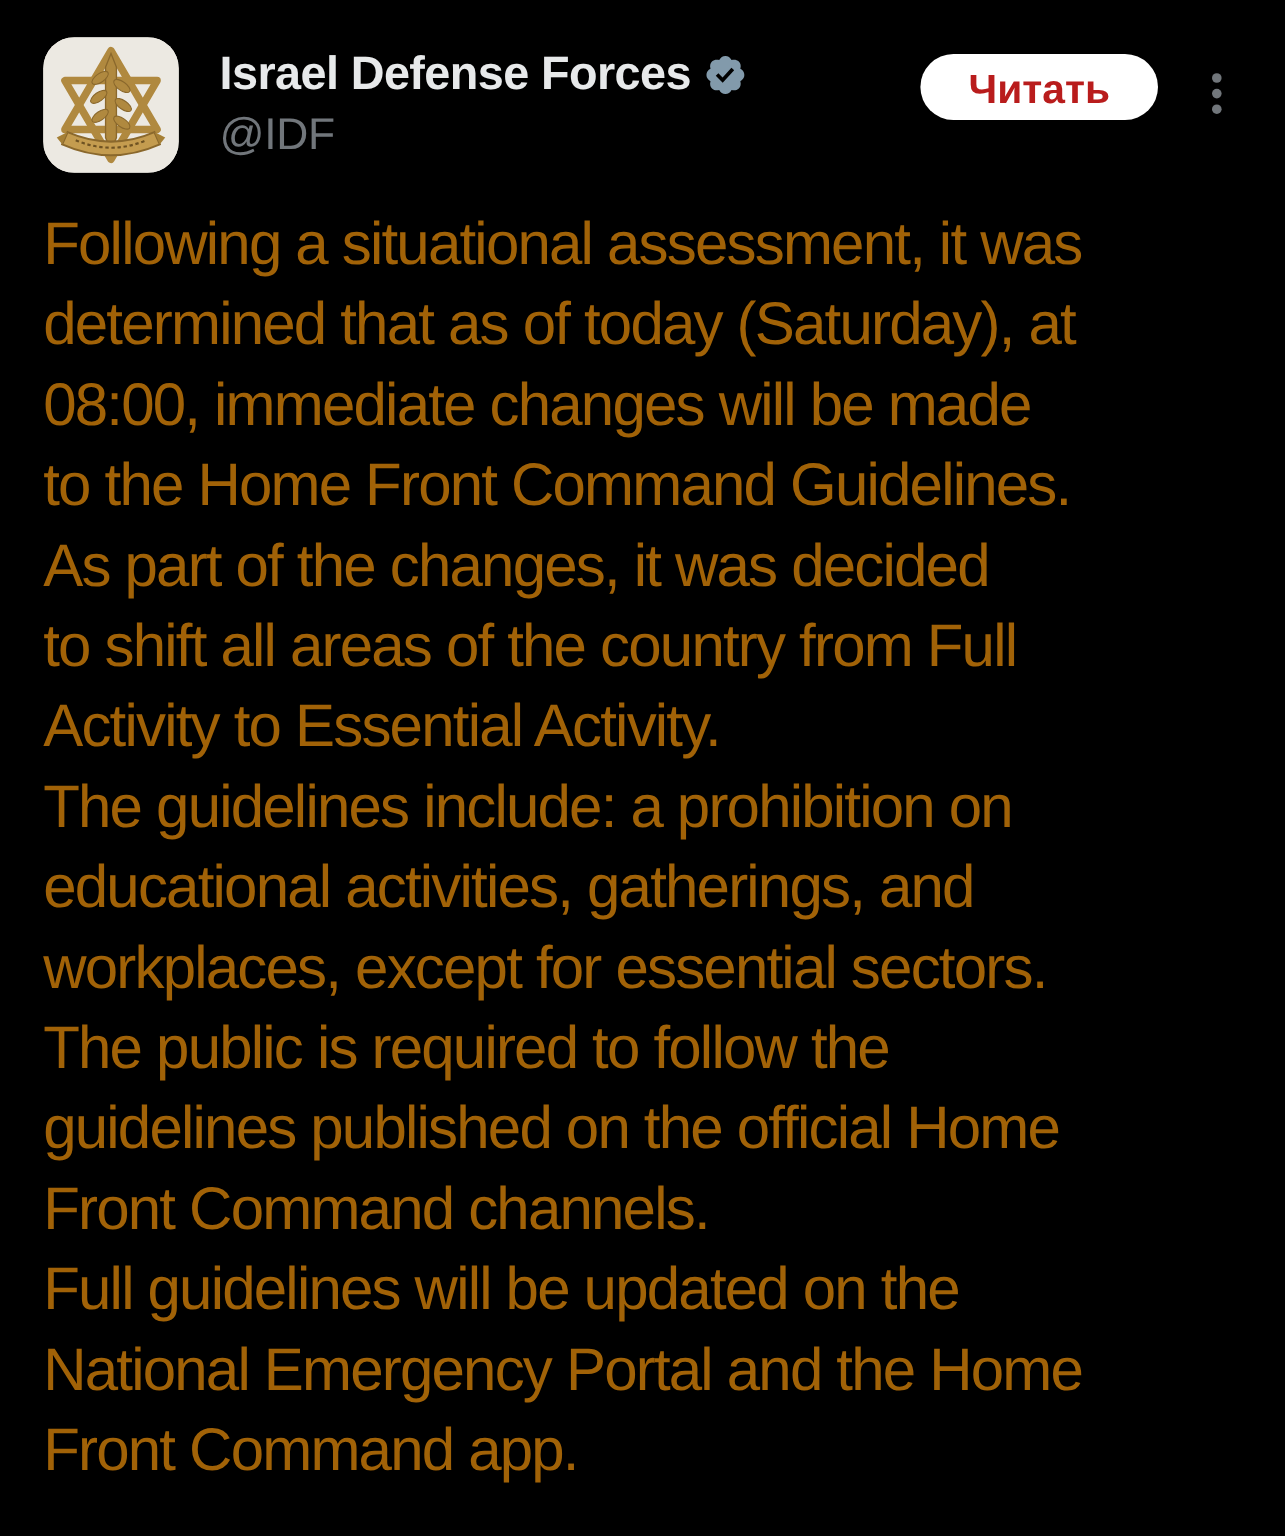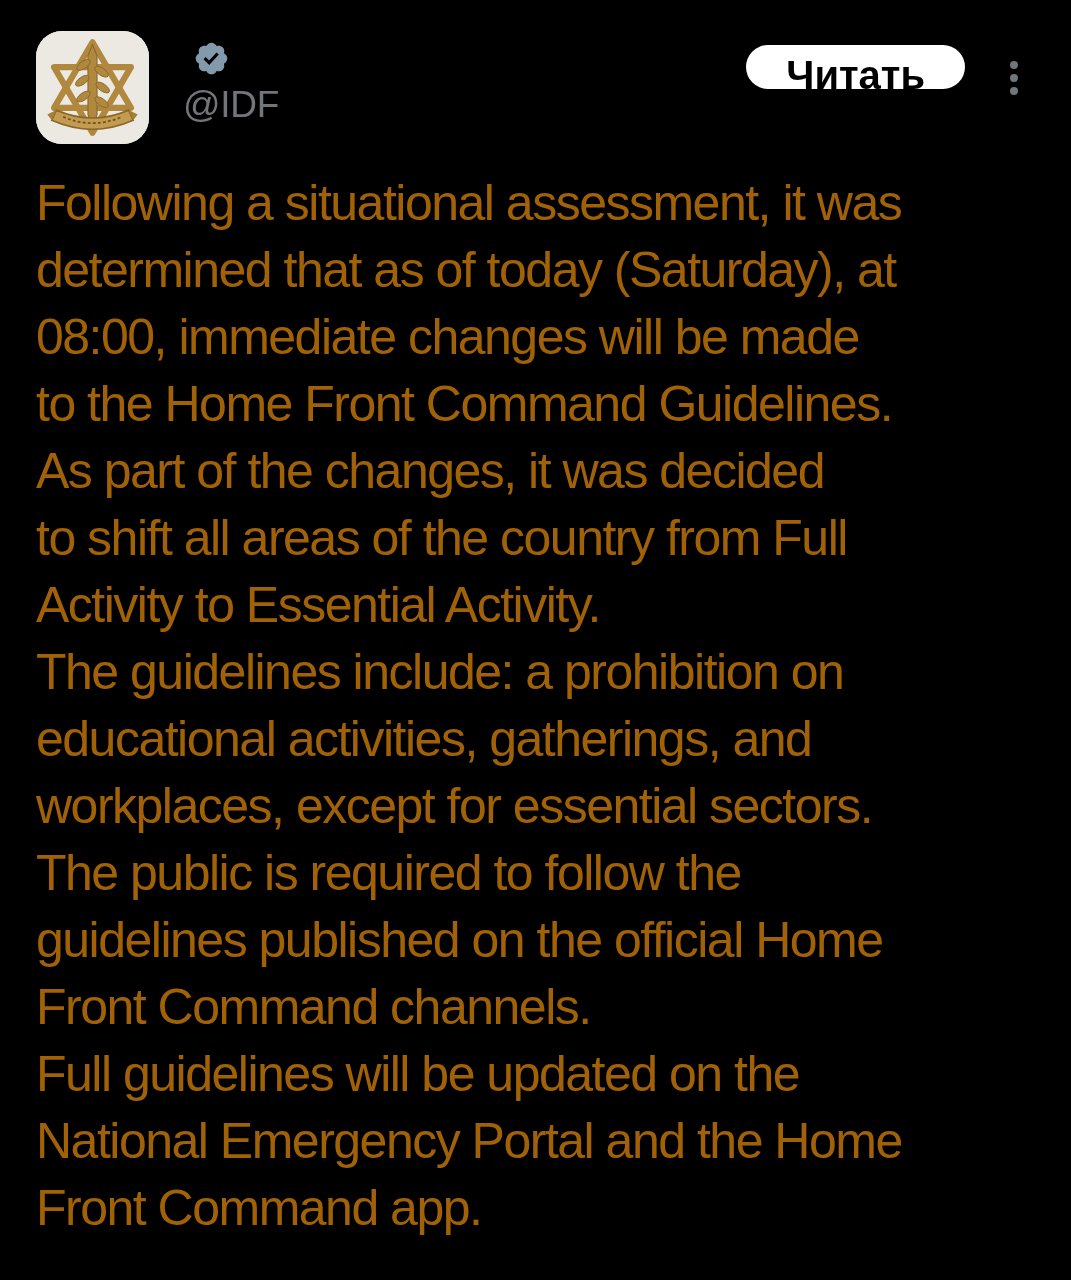--- a/index.html
+++ b/index.html
@@ -62,28 +62,28 @@
     margin-top: 7px;
     font-size: 37px;
     color: #71767b;
     letter-spacing: -0.3px;
   }
 
   .follow-button {
     margin-left: auto;
     margin-top: 14px;
     flex: 0 0 auto;
-    height: 44px;
+    height: 55px;
     padding: 0 40px;
     border: none;
     border-radius: 31px;
     background: #ffffff;
-    color: #000000;
+    color: #b91c1c;
     font-family: "Liberation Sans", "DejaVu Sans", sans-serif;
-    font-size: 40px;
+    font-size: 34px;
     font-weight: bold;
     line-height: 61px;
     cursor: pointer;
   }
 
   .more-menu {
     margin-left: 41px;
     margin-top: 26px;
     flex: 0 0 auto;
     display: flex;
@@ -141,20 +141,21 @@
           <path d="M18 70 Q50 84 82 70 L86 79 Q50 95 14 79 Z" fill="#c49c4f" stroke="#8a682c" stroke-width="1.5"></path>
           <path d="M18 70 L10 74 L14 79 Z" fill="#a57f35"></path>
           <path d="M82 70 L90 74 L86 79 Z" fill="#a57f35"></path>
           <path d="M24 76 Q50 87 76 76" fill="none" stroke="#6e5222" stroke-width="1.6" stroke-dasharray="2.5 2"></path>
         </svg>
       </span>
     </div>
 
     <div class="author">
       <div class="name-row">
+        <span class="author-name">Israel Defense Forces</span>
         <span class="badge">
           <svg viewBox="0 0 24 24" xmlns="http://www.w3.org/2000/svg">
             <path fill="#829aab" d="M22.25 12c0-1.43-.88-2.67-2.19-3.34.46-1.39.2-2.9-.81-3.91s-2.52-1.27-3.91-.81c-.66-1.31-1.91-2.19-3.34-2.19s-2.67.88-3.33 2.19c-1.4-.46-2.91-.2-3.92.81s-1.26 2.52-.8 3.91c-1.31.67-2.2 1.91-2.2 3.34s.89 2.67 2.2 3.34c-.46 1.39-.21 2.9.8 3.91s2.52 1.26 3.91.81c.67 1.31 1.91 2.19 3.34 2.19s2.68-.88 3.34-2.19c1.39.45 2.9.2 3.91-.81s1.27-2.52.81-3.91c1.31-.67 2.19-1.91 2.19-3.34zm-11.71 4.2L6.8 12.46l1.41-1.42 2.26 2.26 4.8-5.23 1.47 1.36-6.2 6.77z"></path>
           </svg>
         </span>
       </div>
       <div class="author-handle">@IDF</div>
     </div>
 
     <button class="follow-button">Читать</button>

